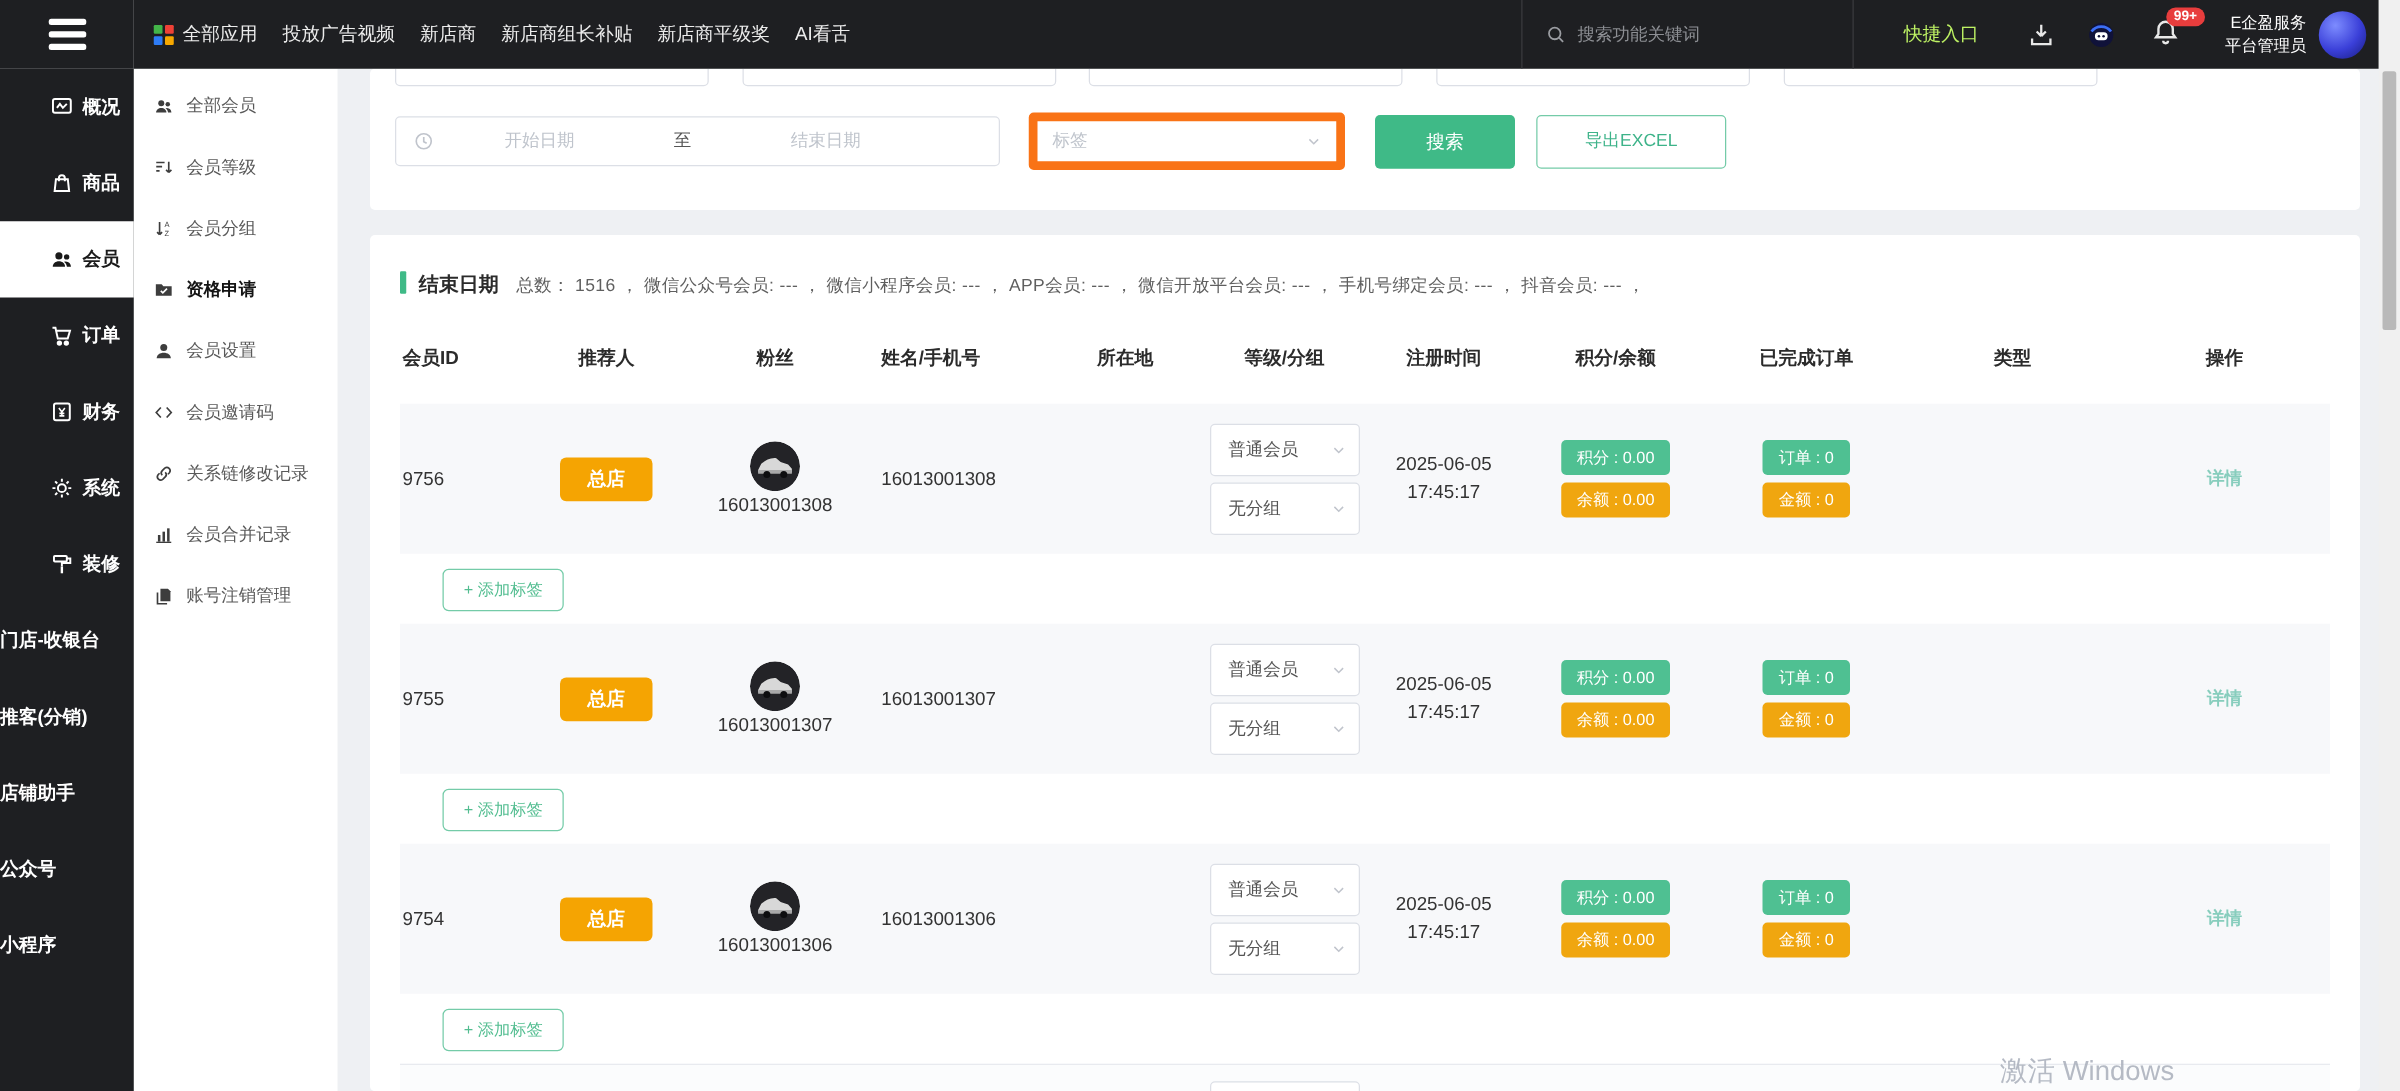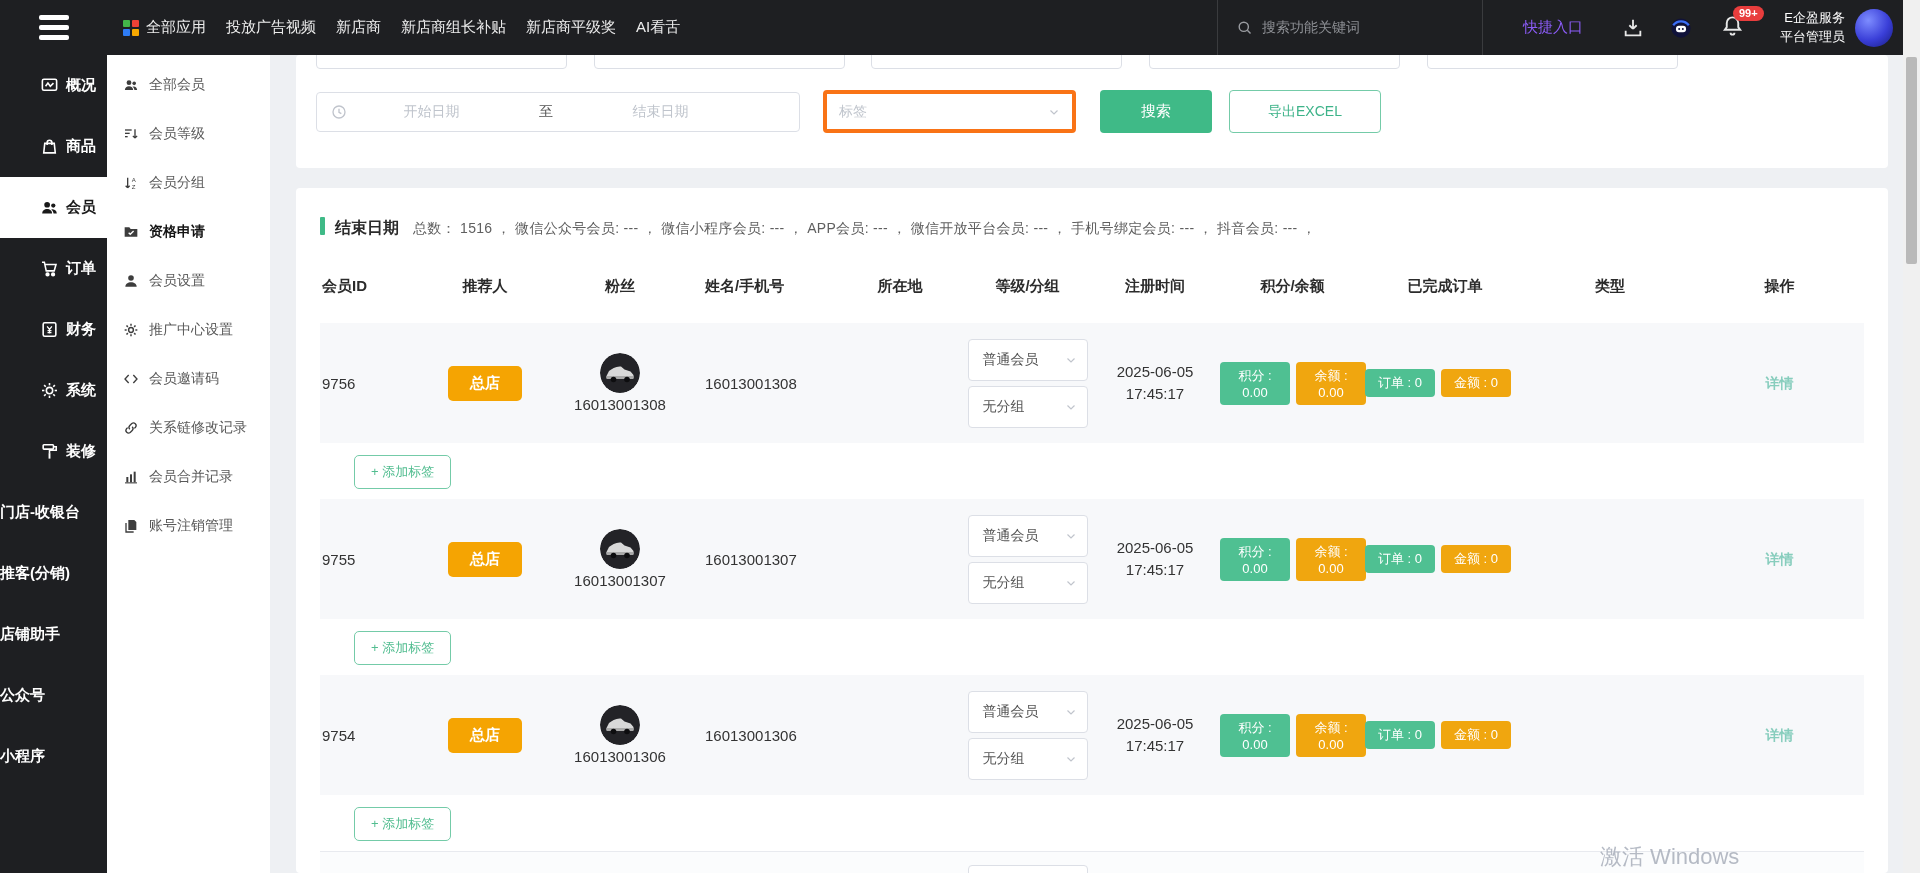--- a/index.html
+++ b/index.html
@@ -12,21 +12,21 @@
   .hamburger { position:absolute; left:0; top:0; width:107px; height:55px; background:#1e1f22; display:flex; flex-direction:column; justify-content:center; align-items:center; gap:5px; z-index:6; cursor:pointer; }
   .hamburger span { display:block; width:30px; height:5px; border-radius:2px; background:#fff; }
   .topnav { display:flex; align-items:center; gap:20px; padding-left:16px; }
   .topnav-item { color:#ececec; font-size:15px; white-space:nowrap; cursor:pointer; display:flex; align-items:center; gap:7px; }
   .grid-icon { width:16px; height:16px; display:grid; grid-template-columns:7px 7px; grid-template-rows:7px 7px; gap:2px; }
   .grid-icon i { border-radius:1px; }
   .grid-icon i:nth-child(1){background:#43b549;} .grid-icon i:nth-child(2){background:#ef4136;}
   .grid-icon i:nth-child(3){background:#2e7cf6;} .grid-icon i:nth-child(4){background:#f7a800;}
   .top-search { margin-left:auto; width:266px; height:55px; border-left:1px solid #3a3b3e; border-right:1px solid #3a3b3e; display:flex; align-items:center; gap:9px; padding:0 18px; cursor:text; }
   .top-search .ph { color:#8d8f94; font-size:14px; }
-  .quick-entry { color:#8b5cf6; font-size:15px; margin:0 26px 0 40px; white-space:nowrap; cursor:pointer; }
+  .quick-entry { color:#bef264; font-size:15px; margin:0 26px 0 40px; white-space:nowrap; cursor:pointer; }
   .top-icon { width:22px; height:22px; color:#e8e8e8; margin:0 13px; cursor:pointer; position:relative; }
   .bell-wrap { position:relative; margin:0 20px 0 16px; cursor:pointer; }
   .badge-99 { position:absolute; top:-8px; left:12px; background:#e83d3d; color:#fff; font-size:11px; font-weight:bold; border-radius:9px; padding:2px 6px; line-height:1; }
   .account { display:flex; align-items:center; gap:10px; margin-left:16px; padding-right:10px; cursor:pointer; }
   .account-name { color:#fff; font-size:13px; text-align:right; line-height:1.45; }
   .avatar-top { width:38px; height:38px; border-radius:50%; background:radial-gradient(circle at 35% 30%, #7d8cff, #3a3fd8 55%, #171b7e); }
 
   
   .sidebar { position:absolute; left:0; top:55px; width:107px; height:818px; background:#1e1f22; z-index:4; }
   .side-item { height:61px; display:flex; align-items:center; color:#fff; font-size:15px; font-weight:bold; cursor:pointer; padding-left:40px; gap:7px; white-space:nowrap; }
@@ -43,21 +43,21 @@
   
   .content { position:absolute; left:270px; top:55px; width:1633px; height:818px; padding:0 15px 0 26px; overflow:hidden; }
   .card { background:#fff; border-radius:4px; }
   .filter-card { position:relative; height:113px; overflow:hidden; }
   .ghost-input { position:absolute; top:-28px; width:251px; height:42px; border:1px solid #dcdfe6; border-radius:4px; background:#fff; }
   .filter-row { position:absolute; left:20px; top:35px; display:flex; align-items:center; }
   .date-range { width:484px; height:40px; border:1px solid #dcdfe6; border-radius:4px; display:flex; align-items:center; padding:0 14px; color:#bfc4cc; font-size:14px; cursor:text; }
   .date-range .seg { flex:1; text-align:center; }
   .date-range .sep { flex:0 0 60px; text-align:center; color:#555; }
   .clock { width:16px; height:16px; color:#c0c4cc; flex:none; }
-  .select-box { width:253px; height:43px; border:4px solid #f97316; border-radius:4px; display:flex; align-items:center; padding:16px 12px; color:#bfc4cc; font-size:14px; margin-left:23px; cursor:pointer; background:#fff;text-align:center; }
+  .select-box { width:253px; height:43px; border:7px solid #f97316; border-radius:4px; display:flex; align-items:center; padding:16px 12px; color:#bfc4cc; font-size:14px; margin-left:23px; cursor:pointer; background:#fff;text-align:center; }
   .select-box .chev { margin-left:auto; }
   .chev { width:12px; height:12px; color:#c0c4cc; }
   .btn-search { margin-left:24px; width:112px; height:43px; background:#3fba87; color:#fff; font-size:15px; border:none; border-radius:4px; cursor:pointer; }
   .btn-export { margin-left:17px; width:152px; height:43px; background:#fff; color:#3db389; font-size:14px; border:1px solid #74cba8; border-radius:4px; cursor:pointer; }
 
   .list-card { margin-top:20px; height:685px; overflow:hidden; padding:0 24px; }
   .list-head { padding-top:27px; display:flex; align-items:baseline; }
   .accent { display:inline-block; width:5px; height:18px; background:#3fba87; border-radius:1px; margin-right:10px; transform:translateY(2px); }
   .list-title { font-size:16px; font-weight:bold; color:#2b2b2b; }
   .list-stats { font-size:14px; color:#5f5f5f; margin-left:14px; letter-spacing:.3px; }
@@ -73,21 +73,21 @@
   .cell-id { text-align:left !important; padding-left:2px; }
   .ref-badge { display:inline-block; background:#f5a402; color:#fff; font-size:15px; font-weight:bold; padding:8px 22px; border-radius:5px; cursor:pointer; }
   .fans { display:flex; flex-direction:column; align-items:center; gap:3px; }
   .avatar-car { width:40px; height:40px; border-radius:50%; overflow:hidden; flex:none; }
   .fans .num { font-size:15px; color:#333; }
   .cell-name { text-align:left !important; padding-left:20px; }
   .level-group { display:flex; flex-direction:column; gap:5px; align-items:center; }
   .mini-select { width:120px; height:42px; background:#fff; border:1px solid #dcdfe6; border-radius:4px; display:flex; align-items:center; padding:0 10px 0 14px; font-size:14px; color:#555; cursor:pointer; }
   .mini-select .chev { margin-left:auto; }
   .regtime { line-height:1.5; font-size:15px; }
-  .badge-col { display:flex; gap:6px; align-items:center; }
+  .badge-col { display:flex; flex-direction:column; gap:6px; align-items:center; }
   .vbadge { display:inline-block; min-width:70px; padding:5px 12px; border-radius:4px; color:#fff; font-size:13px; text-align:center; }
   .vbadge.green { background:#4fc092; }
   .vbadge.orange { background:#f0a60f; }
   .detail-link { color:#87cdbd; font-weight:bold; font-size:14px; cursor:pointer; }
   .tag-row { height:56px; display:flex; align-items:center; }
   .btn-tag { margin-left:34px; margin-top:2px; background:#fff; border:1px solid #74cba8; color:#52bd90; font-size:13px; border-radius:5px; padding:7px 16px; cursor:pointer; }
   .partial-row { margin-top:0; height:23px; border-top:1px solid #e8eaef; background:#fbfcfd; overflow:hidden; }
   .partial-row .mini-select { margin:13px auto 0; }
 
   
@@ -321,36 +321,20 @@
       <span>资格申请</span>
     </div>
     <div class="sub-item">
       <span class="ic">
           <svg viewBox="0 0 24 24" fill="currentColor">
             <circle cx="12" cy="7.5" r="4.2"></circle>
             <path d="M3.5 20.5c0-4.2 3.8-6.8 8.5-6.8s8.5 2.6 8.5 6.8z"></path>
           </svg>
         </span>
       <span>会员设置</span>
-    </div>
-    <div class="sub-item">
-      <span class="ic">
-          <svg viewBox="0 0 24 24" fill="none" stroke="currentColor" stroke-width="2.2">
-            <circle cx="12" cy="12" r="3.6"></circle>
-            <line x1="12" y1="2.5" x2="12" y2="5.5"></line>
-            <line x1="12" y1="18.5" x2="12" y2="21.5"></line>
-            <line x1="2.5" y1="12" x2="5.5" y2="12"></line>
-            <line x1="18.5" y1="12" x2="21.5" y2="12"></line>
-            <line x1="5.2" y1="5.2" x2="7.3" y2="7.3"></line>
-            <line x1="16.7" y1="16.7" x2="18.8" y2="18.8"></line>
-            <line x1="18.8" y1="5.2" x2="16.7" y2="7.3"></line>
-            <line x1="7.3" y1="16.7" x2="5.2" y2="18.8"></line>
-          </svg>
-        </span>
-      <span>推广中心设置</span>
     </div>
     <div class="sub-item">
       <span class="ic">
           <svg viewBox="0 0 24 24" fill="none" stroke="currentColor" stroke-width="2">
             <path d="M8.5 6L3 12l5.5 6M15.5 6L21 12l-5.5 6"></path>
           </svg>
         </span>
       <span>会员邀请码</span>
     </div>
     <div class="sub-item">

